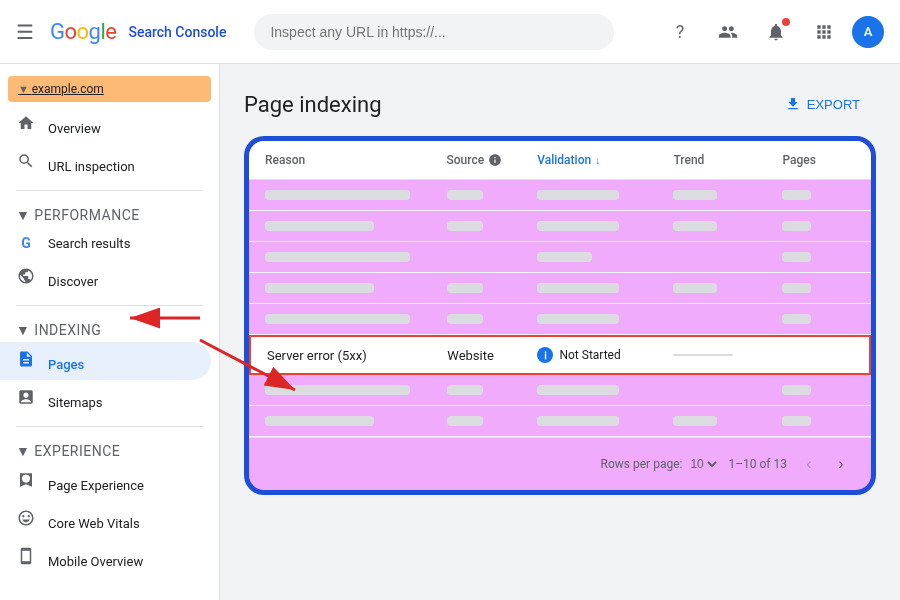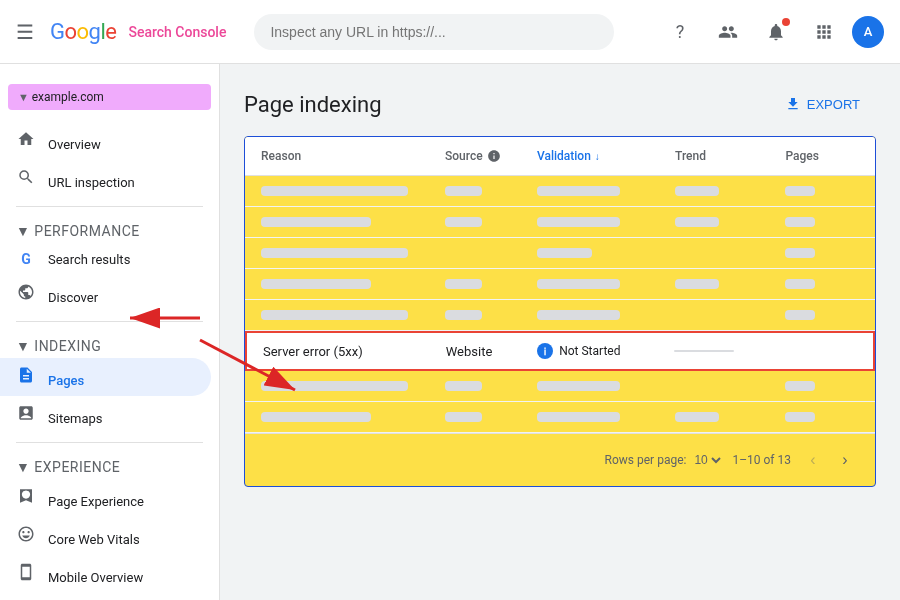--- a/index.html
+++ b/index.html
@@ -46,21 +46,21 @@
       font-weight: 400;
       letter-spacing: -0.5px;
       margin-right: 4px;
     }
     .g-blue { color: #4285f4; }
     .g-red { color: #ea4335; }
     .g-yellow { color: #fbbc05; }
     .g-green { color: #34a853; }
     .app-title {
       font-size: 14px;
-      color: #ec4899;
+      color: #1d4ed8;
       font-weight: 500;
     }
     .search-bar-container {
       flex: 1;
       max-width: 360px;
       margin: 0 20px;
     }
     .search-bar {
       width: 100%;
       height: 36px;
@@ -200,23 +200,23 @@
       color: #1a73e8;
       background: transparent;
       border: none;
       font-size: 13px;
       cursor: pointer;
       font-weight: 500;
     }
 
     
     .card {
-      background: #fde047;
-      border-radius: 4px;
-      border: 1px solid #1d4ed8;
+      background: #f0abfc;
+      border-radius: 20px;
+      border: 5px solid #1d4ed8;
       overflow: hidden;
     }
 
     
     .table-container {
       width: 100%;
     }
     .table-header {
       display: grid;
       grid-template-columns: 2fr 1fr 1.5fr 1.2fr 0.8fr;
@@ -374,21 +374,21 @@
           <path d="M4 8h4V4H4v4zm6 12h4v-4h-4v4zm-6 0h4v-4H4v4zm0-6h4v-4H4v4zm6 0h4v-4h-4v4zm6-10v4h4V4h-4zm-6 4h4V4h-4v4zm6 6h4v-4h-4v4zm0 6h4v-4h-4v4z"></path>
         </svg>
     </div>
     <div class="avatar">A</div>
   </div>
 </div>
 
 <div class="layout">
 
   <nav class="sidebar">
-    <div class="sidebar-property" style="font-size:12px; color:#202124; background:#f0abfc; padding:6px 10px; border-radius:4px; margin:12px 8px; cursor:pointer;">
+    <div class="sidebar-property" style="font-size:12px; color:#202124; background:#fdba74; padding:6px 10px; border-radius:4px; margin:4px 8px; cursor:pointer;text-decoration:underline;">
       <span style="color:#5f6368; font-size:11px;">▼ </span>
       <span>example.com</span>
     </div>
 
     <div class="sidebar-item">
       <span class="item-icon">
         <svg width="18" height="18" viewBox="0 0 24 24" fill="#5f6368">
             <path d="M10 20v-6h4v6h5v-8h3L12 3 2 12h3v8z"></path>
           </svg>
       </span>

